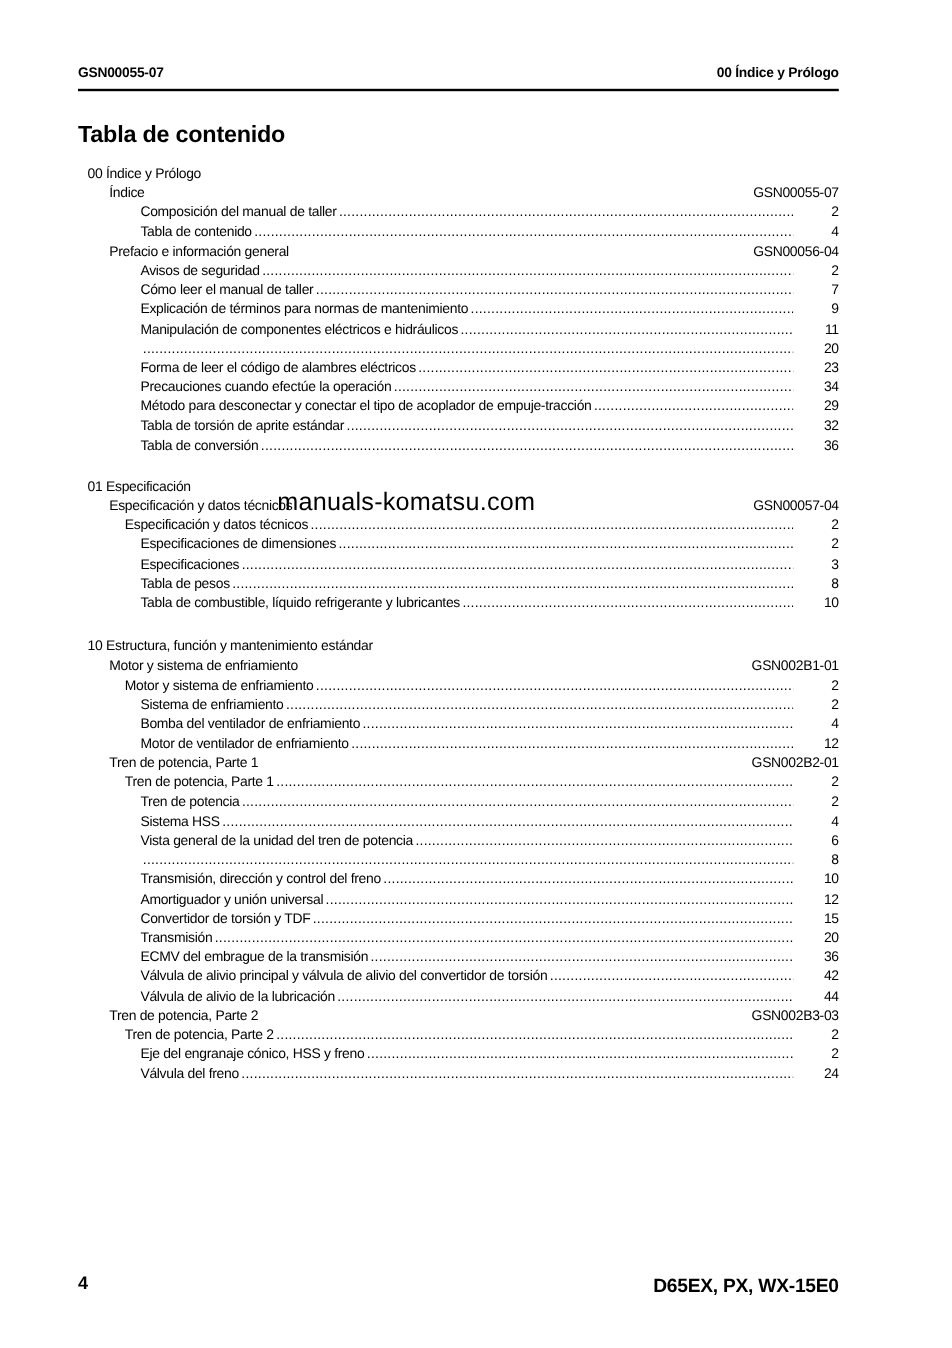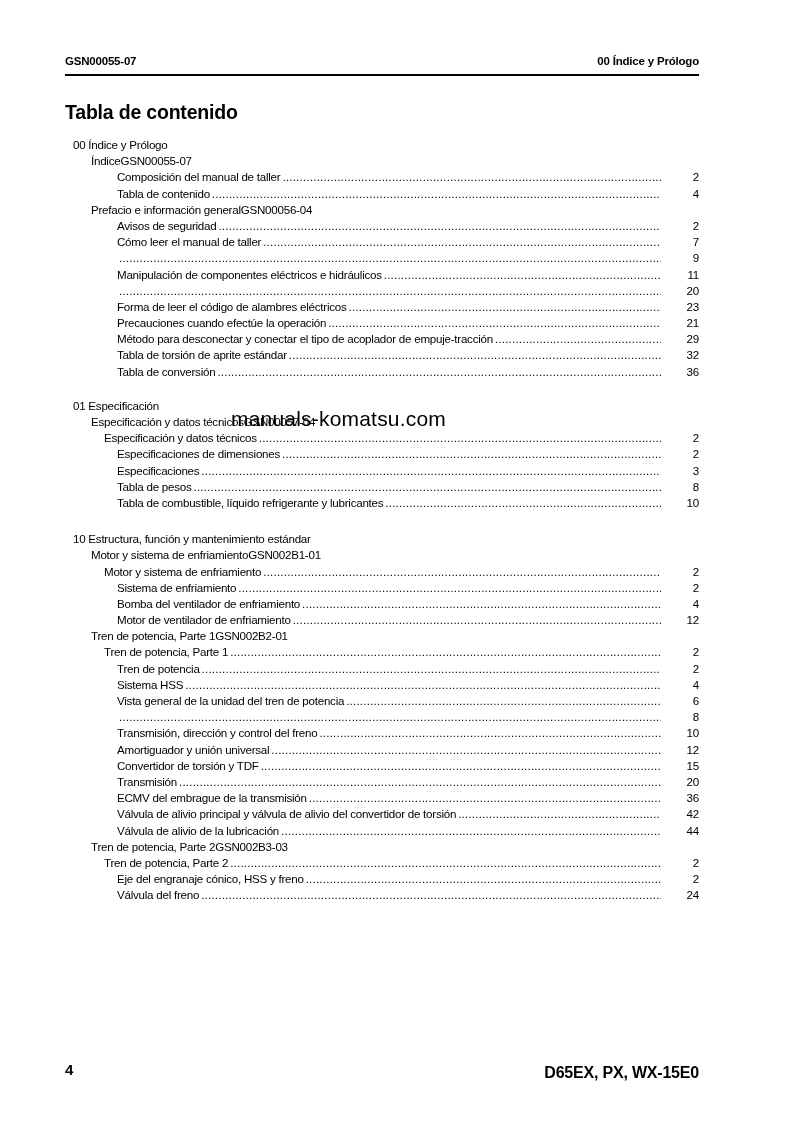--- a/index.html
+++ b/index.html
@@ -32,21 +32,21 @@
   .entry { display: flex; align-items: baseline; }
   .entry .txt { flex: 0 0 auto; }
   .entry .dots {
     flex: 1 1 auto; overflow: hidden; margin: 0 2px; height: 16.2px;
   }
   .entry .dots::before {
     content: "....................................................................................................................................................................................................................................................................";
     letter-spacing: 0.2px;
   }
   .entry .pg { flex: 0 0 36px; text-align: right; padding-right: 0; }
-  .doc { display: flex; }
+  .doc { display: flex; justify-content: space-between; }
   .gap-a { height: 18px; }
   .gap-b { height: 20px; }
   .watermark {
     position: absolute; left: 231px; top: 407px; font-size: 21px; letter-spacing: 0.2px; color: #000;
   }
   .ftr-left {
     position: absolute; left: 65px; top: 1061px; font-size: 15px; font-weight: bold;
   }
   .ftr-right {
     position: absolute; right: 94px; top: 1064px; font-size: 16px; font-weight: bold; letter-spacing: -0.2px;
@@ -85,41 +85,42 @@
       <span class="txt">Avisos de seguridad</span>
       <span class="dots"></span>
       <span class="pg">2</span>
     </div>
     <div class="row l3 entry">
       <span class="txt">Cómo leer el manual de taller</span>
       <span class="dots"></span>
       <span class="pg">7</span>
     </div>
     <div class="row l3 entry">
+      <span class="txt">Explicación de términos para normas de mantenimiento</span>
       <span class="dots"></span>
       <span class="pg">9</span>
     </div>
     <div class="row l3 entry">
       <span class="txt">Manipulación de componentes eléctricos e hidráulicos</span>
       <span class="dots"></span>
       <span class="pg">11</span>
     </div>
     <div class="row l3 entry">
       <span class="dots"></span>
       <span class="pg">20</span>
     </div>
     <div class="row l3 entry">
       <span class="txt">Forma de leer el código de alambres eléctricos</span>
       <span class="dots"></span>
       <span class="pg">23</span>
     </div>
     <div class="row l3 entry">
       <span class="txt">Precauciones cuando efectúe la operación</span>
       <span class="dots"></span>
-      <span class="pg">21</span>
+      <span class="pg">34</span>
     </div>
     <div class="row l3 entry">
       <span class="txt">Método para desconectar y conectar el tipo de acoplador de empuje-tracción</span>
       <span class="dots"></span>
       <span class="pg">29</span>
     </div>
     <div class="row l3 entry">
       <span class="txt">Tabla de torsión de aprite estándar</span>
       <span class="dots"></span>
       <span class="pg">32</span>

